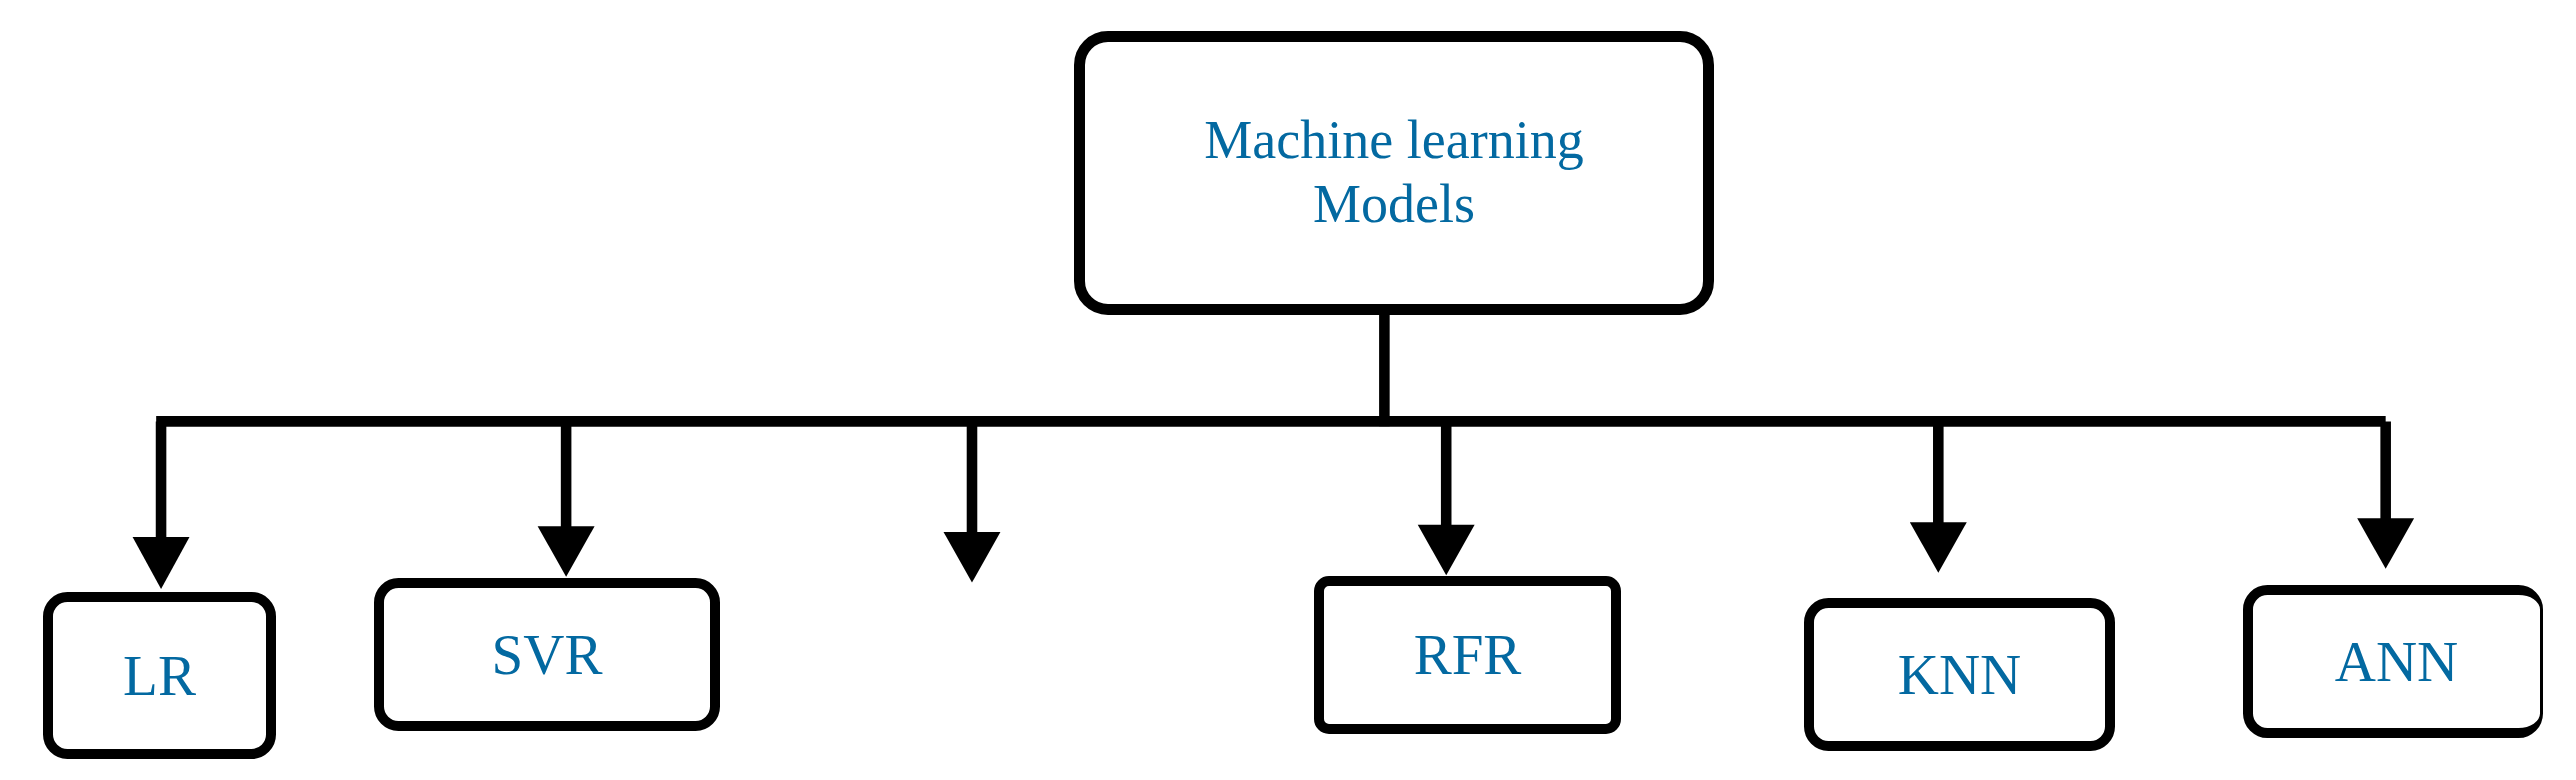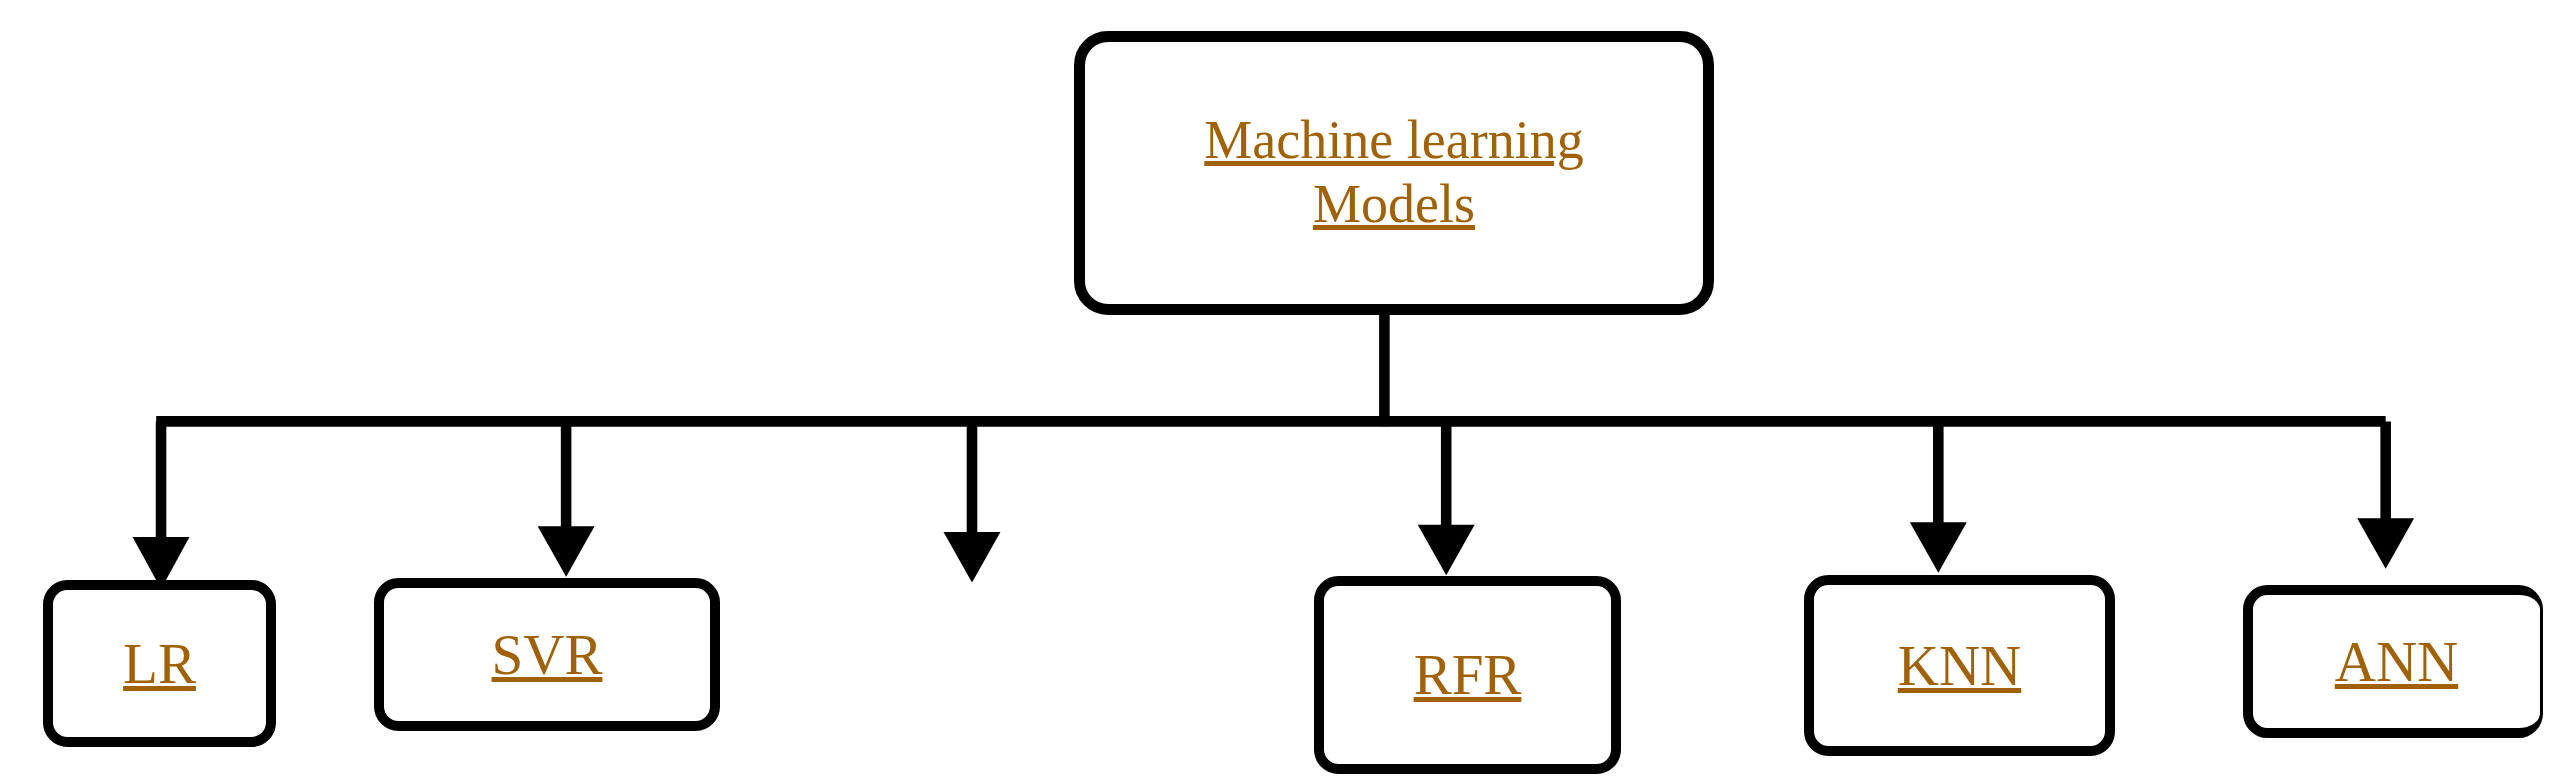--- a/index.html
+++ b/index.html
@@ -27,43 +27,42 @@
   .node {
     position: absolute;
     box-sizing: border-box;
     background: #ffffff;
     border: 10.6px solid #000000;
     border-radius: 24.4px;
     display: flex;
     align-items: center;
     justify-content: center;
     text-align: center;
-    color: #a16207;
+    color: #0369a1;
     line-height: 1.18;
     white-space: pre-line;
-    text-decoration: underline;
   }
   .node.root {
     left: 1074px;
     top: 31px;
     width: 640px;
     height: 284px;
     border-width: 11.4px;
     border-radius: 34px;
     font-size: 54px;
   }
   .node.leaf {
     font-size: 57px;
   }
   
-  .leaf-lr  { left: 43px;   top: 580px; width: 233px; height: 167px; }
+  .leaf-lr  { left: 43px;   top: 592px; width: 233px; height: 167px; }
   .leaf-svr { left: 374px;  top: 578px; width: 346px; height: 153px; }
   .leaf-dtr { left: 826px; top: 587px; width: 307px; height: 151px; }
-  .leaf-rfr { left: 1314px; top: 576px; width: 307px; height: 198px; }
-  .leaf-knn { left: 1804px; top: 575px; width: 311px; height: 181px; }
+  .leaf-rfr { left: 1314px; top: 576px; width: 307px; height: 158px; border-radius: 15px; }
+  .leaf-knn { left: 1804px; top: 598px; width: 311px; height: 153px; }
   .leaf-ann { left: 2243px; top: 571px; width: 300px; height: 153px;
               border-right-width: 3.3px; margin-top: 14px; }
   .node-label { display: block; }
 </style>
 </head>
 <body>
 
 <div id="canvas">
 
   <svg id="wires" viewBox="0 0 3167 960" width="2576" height="781" xmlns="http://www.w3.org/2000/svg" aria-hidden="true">

